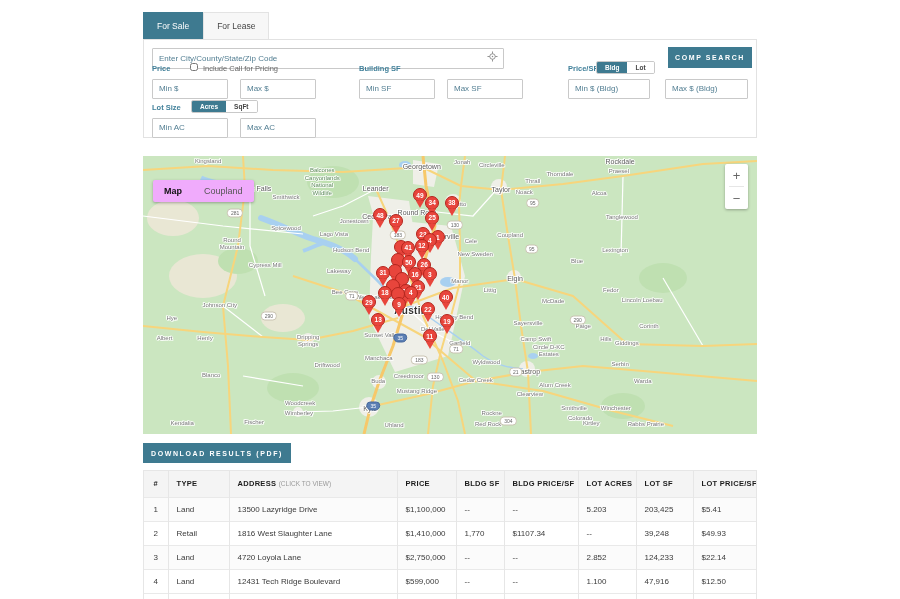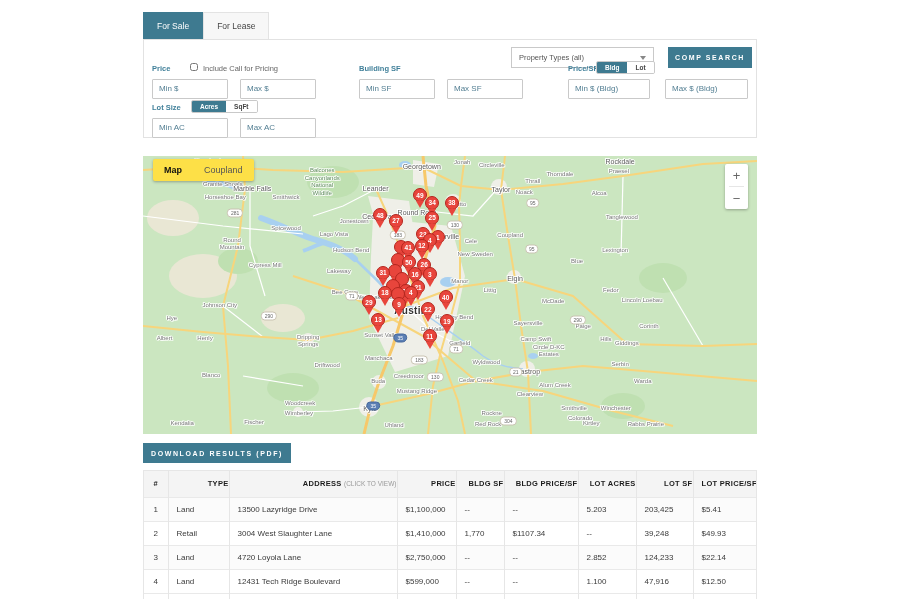--- a/index.html
+++ b/index.html
@@ -35,55 +35,59 @@
   .maplabel { position:absolute; z-index:2; transform:translate(-50%,-50%); font-size:6px; color:#777; white-space:pre-line; text-align:center; line-height:1.25;
     text-shadow:1px 0 0 #fff,-1px 0 0 #fff,0 1px 0 #fff,0 -1px 0 #fff,1px 1px 0 #fff,-1px -1px 0 #fff; pointer-events:none; }
   .maplabel.m { font-size:7px; color:#5c5c5c; }
   .maplabel.big { font-size:10px; color:#333; font-weight:bold; letter-spacing:.3px; }
   .maplabel.park { color:#5b8a58; }
   .shield { position:absolute; z-index:2; transform:translate(-50%,-50%); background:#fff; border:1px solid #c9c3b2; border-radius:4px; font-size:5px; color:#666; padding:1px 3px; line-height:1; }
   .shield.i { background:#5b7fb4; border-color:#46689c; color:#fff; border-radius:4px 4px 5px 5px; }
   .pin { position:absolute; z-index:3; width:14px; height:14px; margin:-16px 0 0 -7px; background:#e8453c; border:1px solid #b3261e; border-radius:50%; display:flex; align-items:center; justify-content:center; cursor:pointer; }
   .pin::after { content:""; position:absolute; left:50%; top:12px; transform:translateX(-50%); width:0; height:0; border-left:4px solid transparent; border-right:4px solid transparent; border-top:7px solid #e8453c; }
   .pin span { position:relative; z-index:1; font-size:6.5px; font-weight:bold; color:#fff; }
-  .map-ctl { position:absolute; z-index:5; left:10px; top:3px; display:flex; background:#fde047; box-shadow:0 1px 3px rgba(0,0,0,.3); border-radius:2px; }
+  .map-ctl { position:absolute; z-index:5; left:10px; top:24px; display:flex; background:#f0abfc; box-shadow:0 1px 3px rgba(0,0,0,.3); border-radius:2px; }
   .map-ctl .mbtn { padding:0 11px; height:22px; display:flex; align-items:center; font-size:9px; color:#565656; cursor:pointer; }
   .map-ctl .mbtn.on { font-weight:bold; color:#111; }
   .zoom-ctl { position:absolute; z-index:5; right:9px; top:8px; width:23px; background:#fff; box-shadow:0 1px 3px rgba(0,0,0,.3); border-radius:2px; display:flex; flex-direction:column; }
   .zoom-ctl .zbtn { height:22px; display:flex; align-items:center; justify-content:center; font-size:13px; color:#666; cursor:pointer; }
   .zoom-ctl .sep { height:1px; background:#e6e6e6; margin:0 4px; }
 
   
   .dl { position:absolute; left:0; top:443px; width:148px; height:20px; }
   .tablewrap { position:absolute; left:0; top:470px; width:614px; border:1px solid #e6e6e6; border-bottom:none; }
   table { width:612px; border-collapse:collapse; table-layout:fixed; }
-  th { background:#f4f4f4; font-size:7.5px; font-weight:bold; color:#1c1c1c; text-align:right; height:26px; padding:0 0 0 8px; letter-spacing:.3px; border-right:1px solid #e6e6e6; white-space:nowrap; overflow:hidden; }
+  th { background:#f4f4f4; font-size:7.5px; font-weight:bold; color:#1c1c1c; text-align:left; height:26px; padding:0 0 0 8px; letter-spacing:.3px; border-right:1px solid #e6e6e6; white-space:nowrap; overflow:hidden; }
   th .note { font-weight:normal; color:#9a9a9a; font-size:6.5px; letter-spacing:0; }
   td { font-size:8px; color:#3a3a3a; height:24px; padding:0 0 0 8px; border-right:1px solid #e6e6e6; border-top:1px solid #e9e9e9; white-space:nowrap; overflow:hidden; background:#fff; }
   tr.odd td { background:#fbfbfb; }
   th:last-child, td:last-child { border-right:none; }
   th.cnum, td.cnum { text-align:center; padding:0 2px; }
   td.addr { cursor:pointer; }
   tr.stub td { height:7px; }
 </style>
 </head>
 <body>
 
 <div class="page">
   <div class="content">
 
     <div class="tabs">
       <div class="tab active">For Sale</div>
       <div class="tab">For Lease</div>
     </div>
 
     <div class="panel">
-      <div class="abs selectbox" style="left:367px; top:7px; width:143px; height:21px;">
-        <span>Property Types (all)</span>
-        <span class="caret"></span>
+      <div class="abs" style="left:8px; top:7px; width:352px; height:21px;">
+        <input class="tinput" type="text" placeholder="Enter City/County/State/Zip Code" style="">
+        <svg class="loc-icon" viewBox="0 0 24 24">
+          <circle cx="12" cy="12" r="6" fill="none" stroke="#8a8a8a" stroke-width="2"></circle>
+          <circle cx="12" cy="12" r="1.6" fill="#8a8a8a"></circle>
+          <path d="M12 1v5M12 18v5M1 12h5M18 12h5" stroke="#8a8a8a" stroke-width="2"></path>
+        </svg>
       </div>
       <button class="abs btn-teal" style="left:524px; top:7px; width:84px; height:21px;">COMP SEARCH</button>
 
       <div class="abs flabel" style="left:8px; top:24px;">Price</div>
       <input class="abs chk" type="checkbox" style="left: 46px; top: 23px;">
       <div class="abs chklabel" style="left:59px; top:24px;">Include Call for Pricing</div>
       <div class="abs flabel" style="left:215px; top:24px;">Building SF</div>
       <div class="abs flabel" style="left:424px; top:24px;">Price/SF</div>
       <div class="abs toggle" style="left:452px; top:21px;">
         <div class="opt on">Bldg</div>
@@ -431,21 +435,21 @@
               <td>$1,100,000</td>
               <td>--</td>
               <td>--</td>
               <td>5.203</td>
               <td>203,425</td>
               <td>$5.41</td>
             </tr>
             <tr>
               <td class="cnum">2</td>
               <td>Retail</td>
-              <td class="addr">3004 West Slaughter Lane</td>
+              <td class="addr">1816 West Slaughter Lane</td>
               <td>$1,410,000</td>
               <td>1,770</td>
               <td>$1107.34</td>
               <td>--</td>
               <td>39,248</td>
               <td>$49.93</td>
             </tr>
             <tr class="odd">
               <td class="cnum">3</td>
               <td>Land</td>

